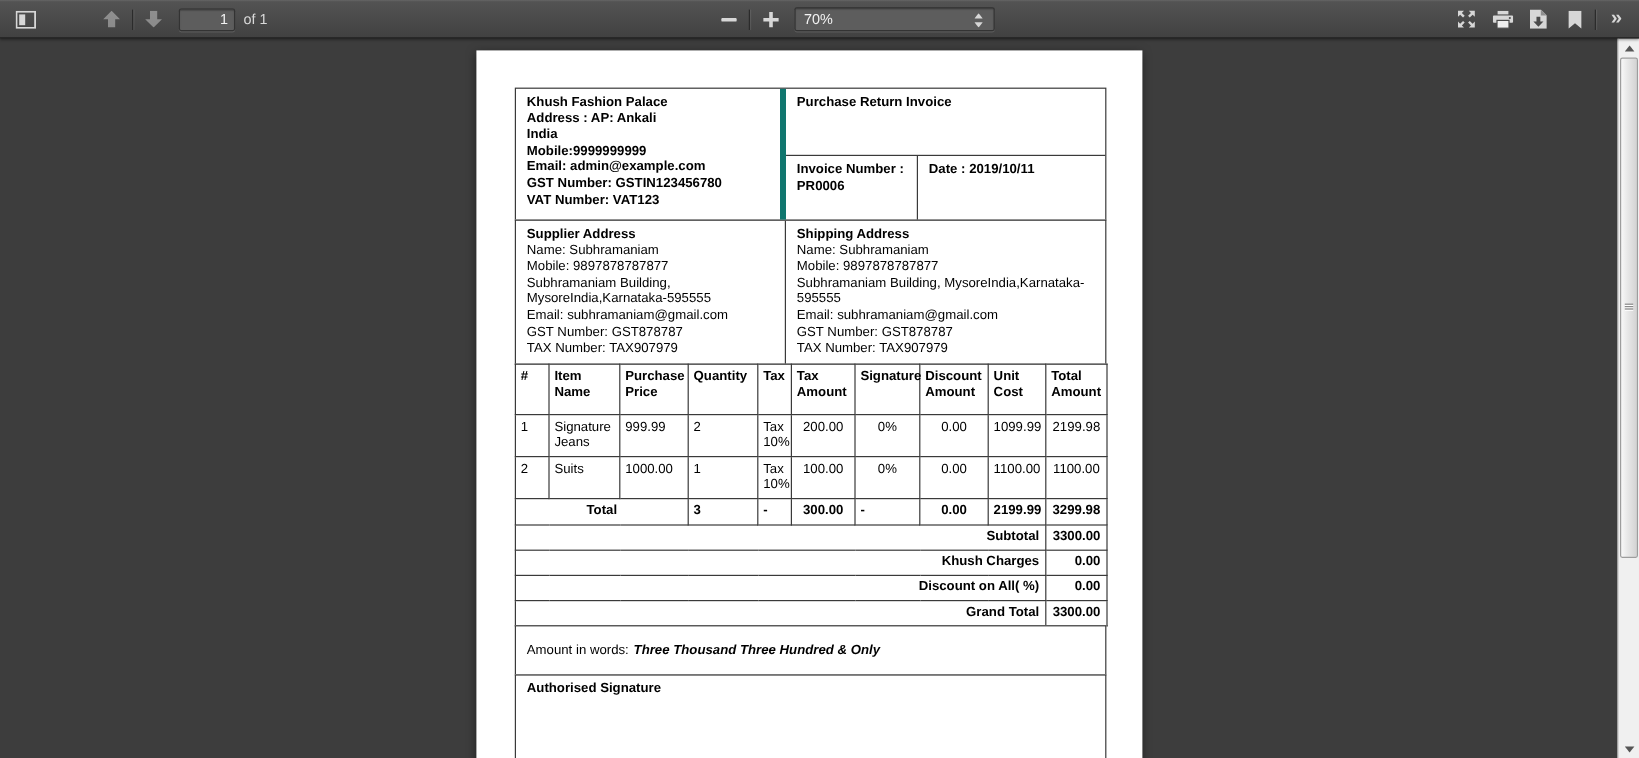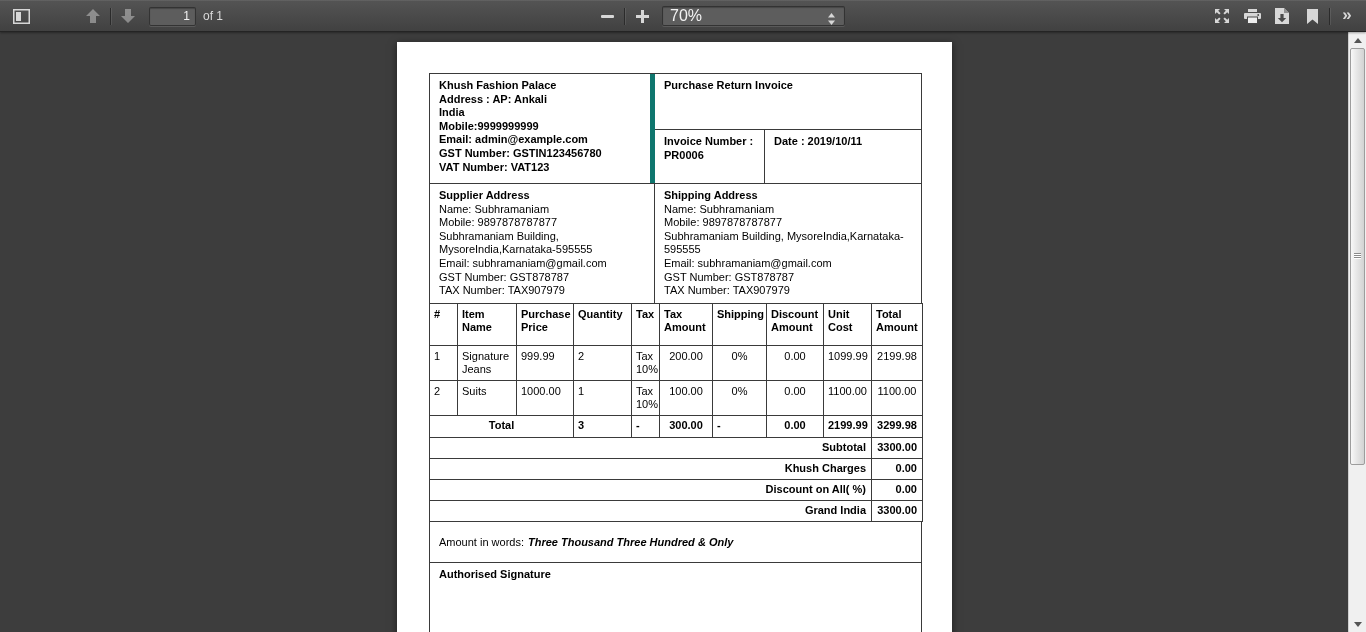--- a/index.html
+++ b/index.html
@@ -30,24 +30,24 @@
   .disabled-look { opacity:.5; }
   #page-input {
     width:47px; height:19px; margin-left:6px;
     background:#5d5d5d; border:1px solid rgba(0,0,0,.45);
     box-shadow: inset 0 1px 1px rgba(0,0,0,.25), 0 1px 0 rgba(255,255,255,.12);
     border-radius:2px; color:#f2f2f2; font-size:12px; text-align:right; padding:0 5px;
     font-family:"Liberation Sans", sans-serif;
   }
   #page-count { color:#d9d9d9; font-size:12px; margin-left:7px; }
   #zoom-select {
-    position:relative; width:183px; height:20px; margin-left:5px;
+    position:relative; width:167px; height:20px; margin-left:5px;
     background:#5d5d5d; border:1px solid rgba(0,0,0,.45);
     box-shadow: inset 0 1px 1px rgba(0,0,0,.25), 0 1px 0 rgba(255,255,255,.12);
-    border-radius:2px; color:#f2f2f2; font-size:16px;
+    border-radius:2px; color:#f2f2f2; font-size:12px;
     display:flex; align-items:center; padding-left:7px; cursor:pointer;
   }
   #zoom-select .spinner { position:absolute; right:9px; top:4px; }
   #more-tools { color:#d7d7d7; font-size:17px; font-weight:bold; line-height:1; padding-bottom:3px; }
   .nav-gap { width:42px; }
 
   
   #viewer { position:absolute; top:32px; left:0; width:1348px; height:600px; background:#3d3d3d; }
   #pdf-page {
     position:absolute; left:397px; top:10px; width:555px; height:784px;
@@ -243,21 +243,21 @@
             <col style="width:51px">
         </colgroup>
         <tbody>
             <tr>
           <th>#</th>
           <th>Item Name</th>
           <th>Purchase Price</th>
           <th>Quantity</th>
           <th>Tax</th>
           <th>Tax Amount</th>
-          <th>Shipping</th>
+          <th>Signature</th>
           <th>Discount Amount</th>
           <th>Unit Cost</th>
           <th>Total Amount</th>
         </tr>
         <tr class="item-row">
           <td>1</td>
           <td>Signature Jeans</td>
           <td>999.99</td>
           <td>2</td>
           <td>Tax 10%</td>
@@ -295,21 +295,21 @@
         </tr>
         <tr class="sum-row">
           <td colspan="9">Khush Charges</td>
           <td>0.00</td>
         </tr>
         <tr class="sum-row">
           <td colspan="9">Discount on All( %)</td>
           <td>0.00</td>
         </tr>
         <tr class="sum-row">
-          <td colspan="9">Grand India</td>
+          <td colspan="9">Grand Total</td>
           <td>3300.00</td>
         </tr>
       </tbody>
         </table>
 
       <div id="words" class="sec">
         <span>Amount in words:</span>
         <span class="val">Three Thousand Three Hundred &amp; Only</span>
       </div>
 

